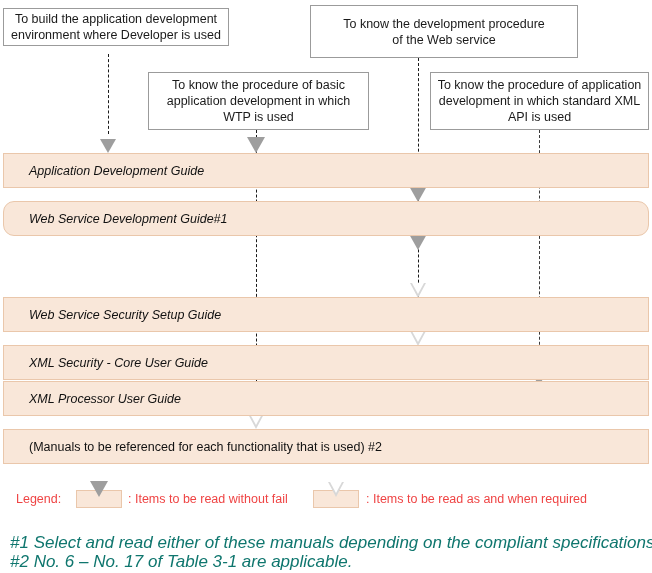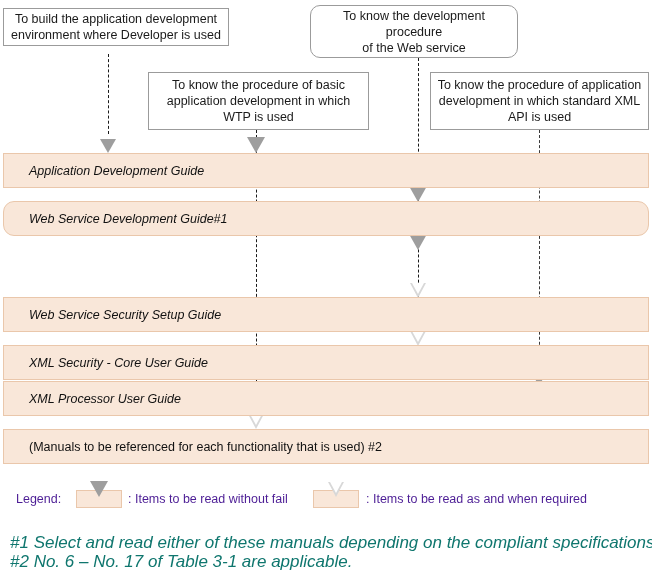--- a/index.html
+++ b/index.html
@@ -107,21 +107,21 @@
   #legend-row {
     position: absolute;
     left: 0;
     top: 486px;
     width: 652px;
     height: 30px;
   }
   .legend-text {
     position: absolute;
     font-size: 12.5px;
-    color: #4c1d95;
+    color: #ef4444;
     white-space: nowrap;
   }
   .legend-swatch {
     position: absolute;
     width: 46px;
     height: 18px;
     box-sizing: border-box;
     background: #f9e7d9;
     border: 1px solid #eac7ab;
   }
@@ -149,21 +149,21 @@
   </div>
 
   <div class="qbox" style="left:148px; top:72px; width:221px; height:58px;">
     <div>
       <span>To know the procedure of basic</span><br>
       <span>application development in which</span><br>
       <span>WTP is used</span>
     </div>
   </div>
 
-  <div class="qbox" style="left:310px; top:5px; width:208px; height:53px;border-radius:10px;">
+  <div class="qbox" style="left:310px; top:5px; width:268px; height:53px;">
     <div>
       <span>To know the development procedure</span><br>
       <span>of the Web service</span>
     </div>
   </div>
 
   <div class="qbox" style="left:430px; top:72px; width:219px; height:58px;">
     <div>
       <span>To know the procedure of application</span><br>
       <span>development in which standard XML</span><br>

